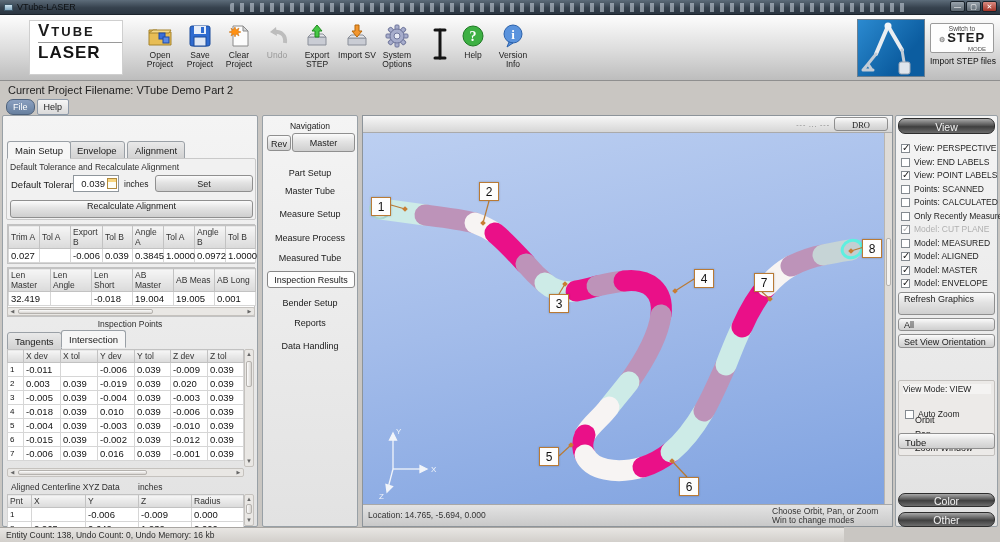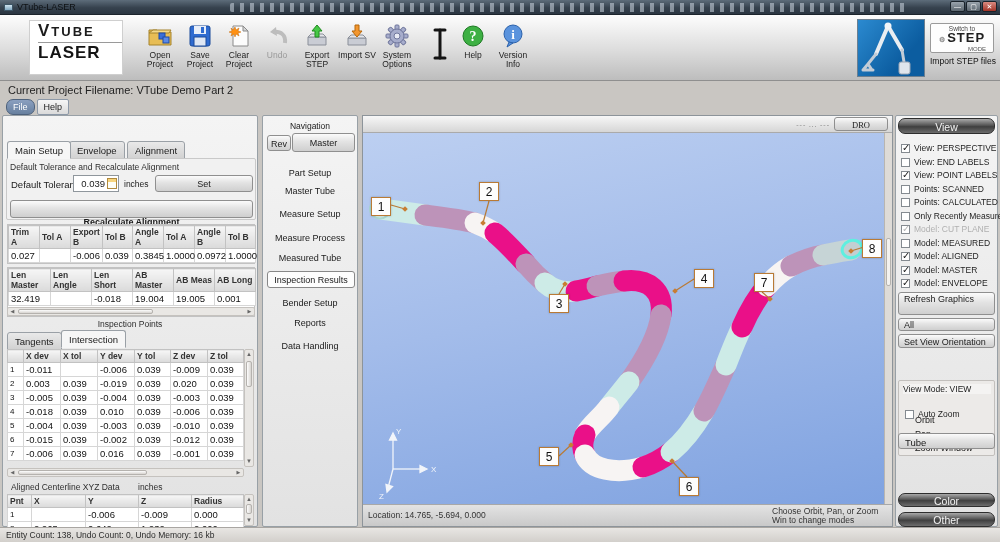--- a/index.html
+++ b/index.html
@@ -53,21 +53,21 @@
     color:#f5f5f5; font-size:10.5px; text-align:center; }
   .cb { display:inline-block; width:9px; height:9px; background:#fff; border:1px solid #848a90; margin-right:4px;
     position:relative; vertical-align:-1px; flex:none; }
   .cb.on::after { content:"✓"; position:absolute; left:0px; top:-3px; font-size:10px; color:#222; }
   .cb.ondis::after { content:"✓"; position:absolute; left:0px; top:-3px; font-size:10px; color:#b5b5b5; }
   .cbrow { position:absolute; left:5px; display:flex; align-items:center; font-size:8.5px; color:#1e1e1e; white-space:nowrap; }
   .cbrow.dis { color:#b0b0b0; }
 
   
   table.grid { border-collapse:collapse; table-layout:fixed; background:#fff; font-size:9.5px; }
-  table.grid th { background:linear-gradient(#f6f6f6,#dadada); border:1px solid #c2c2c2; font-weight:bold;
+  table.grid th { background:linear-gradient(#f6f6f6,#dadada); border:1px solid #c2c2c2; font-weight:normal;
     font-size:8.5px; color:#333; text-align:left; padding:1px 2px; height:13px; }
   table.grid td { border:1px solid #d6d6d6; padding:1px 2px; height:14px; color:#111; background:#fff; }
   td.g { background:#6fe414; }
   td.pg { background:#d2f37e; }
   td.sel { background:#3d94f6; color:#fff !important; }
   th.rn, td.rn { background:linear-gradient(#f3f3f3,#d8d8d8); font-size:8px; color:#444; text-align:left; }
 
   .hscroll { position:absolute; height:9px; background:#e9e7e4; border:1px solid #c5c2be; border-radius:2px; }
   .hscroll .thumb { position:absolute; left:10px; top:1px; height:5px; width:55%; background:linear-gradient(#fdfdfd,#d7d4d0); border:1px solid #b5b2ae; border-radius:2px; }
   .hscroll .ar { position:absolute; top:1px; width:9px; height:5px; font-size:5px; line-height:5px; color:#666; text-align:center; }
@@ -107,21 +107,21 @@
   .loc { position:absolute; left:5px; top:5px; font-size:8.5px; color:#333; }
   .hint { position:absolute; right:8px; top:2px; width:112px; font-size:8.5px; line-height:9px; color:#333; }
   .vlabel { position:absolute; width:20px; height:19px; background:#fdfdfd; border:1px solid #b97a35;
     font-size:12px; text-align:center; line-height:18px; color:#111; box-shadow:0 0 2px rgba(0,0,0,.25); }
 
   
   #rightpanel { left:895px; width:103px; height:412px; }
   .vmbox { position:absolute; left:2px; top:236px; width:97px; height:76px; background:#eceae8; border:1px solid #c2bfbc; border-radius:2px;margin-top:28px; }
   .modelabel { position:absolute; left:16px; font-size:9px; color:#1b1b1b; }
 
-  .statusbar { position:absolute; left:0px; top:527px; width:1000px; height:15px; background:linear-gradient(#e8e6e3,#d2cfcb);
+  .statusbar { position:absolute; left:0px; top:527px; width:844px; height:15px; background:linear-gradient(#e8e6e3,#d2cfcb);
     border-top:1px solid #a9a6a2; font-size:8.5px; color:#2c2c2c; padding:2px 0 0 6px; }
 </style>
 </head>
 <body>
 
 <div class="titlebar">
   <span class="appicon"></span>
   <span>VTube-LASER</span>
   <span class="tdots"></span>
   <span class="winbtns">
@@ -272,21 +272,21 @@
 
   <div class="abs" style="left:3px; top:42px; width:250px; height:62px; border:1px solid #c9c9c9; border-radius:2px; background:#f1f1f1;">
     <div class="smallhead" style="left:3px; top:3px;">Default Tolerance and Recalculate Alignment</div>
     <div class="abs" style="left:0; top:16px; width:250px; height:22px;">
       <span class="abs" style="left:4px; top:4px; font-size:9.5px;">Default Tolerance</span>
       <span class="tolinput">0.039</span>
       <span class="tolicon"></span>
       <span class="abs" style="left:117px; top:4px; font-size:8.5px;">inches</span>
       <span class="btn abs" style="left:148px; top:0px; width:98px; height:17px; padding-top:3px;">Set</span>
     </div>
-    <span class="btn abs" style="left:3px; top:41px; width:243px; height:18px; padding-top:16px;font-weight:bold;">Recalculate Alignment</span>
+    <span class="btn abs" style="left:3px; top:41px; width:243px; height:18px; padding-top:0;">Recalculate Alignment</span>
   </div>
 
   <div class="abs" style="left:4px; top:108px; width:248px; height:40px; background:#fff; border:1px solid #c2c2c2;">
     <table class="grid" style="width:247px">
       <colgroup>
           <col style="width:31px">
           <col style="width:31px">
           <col style="width:32px">
           <col style="width:30px">
           <col style="width:31px">

